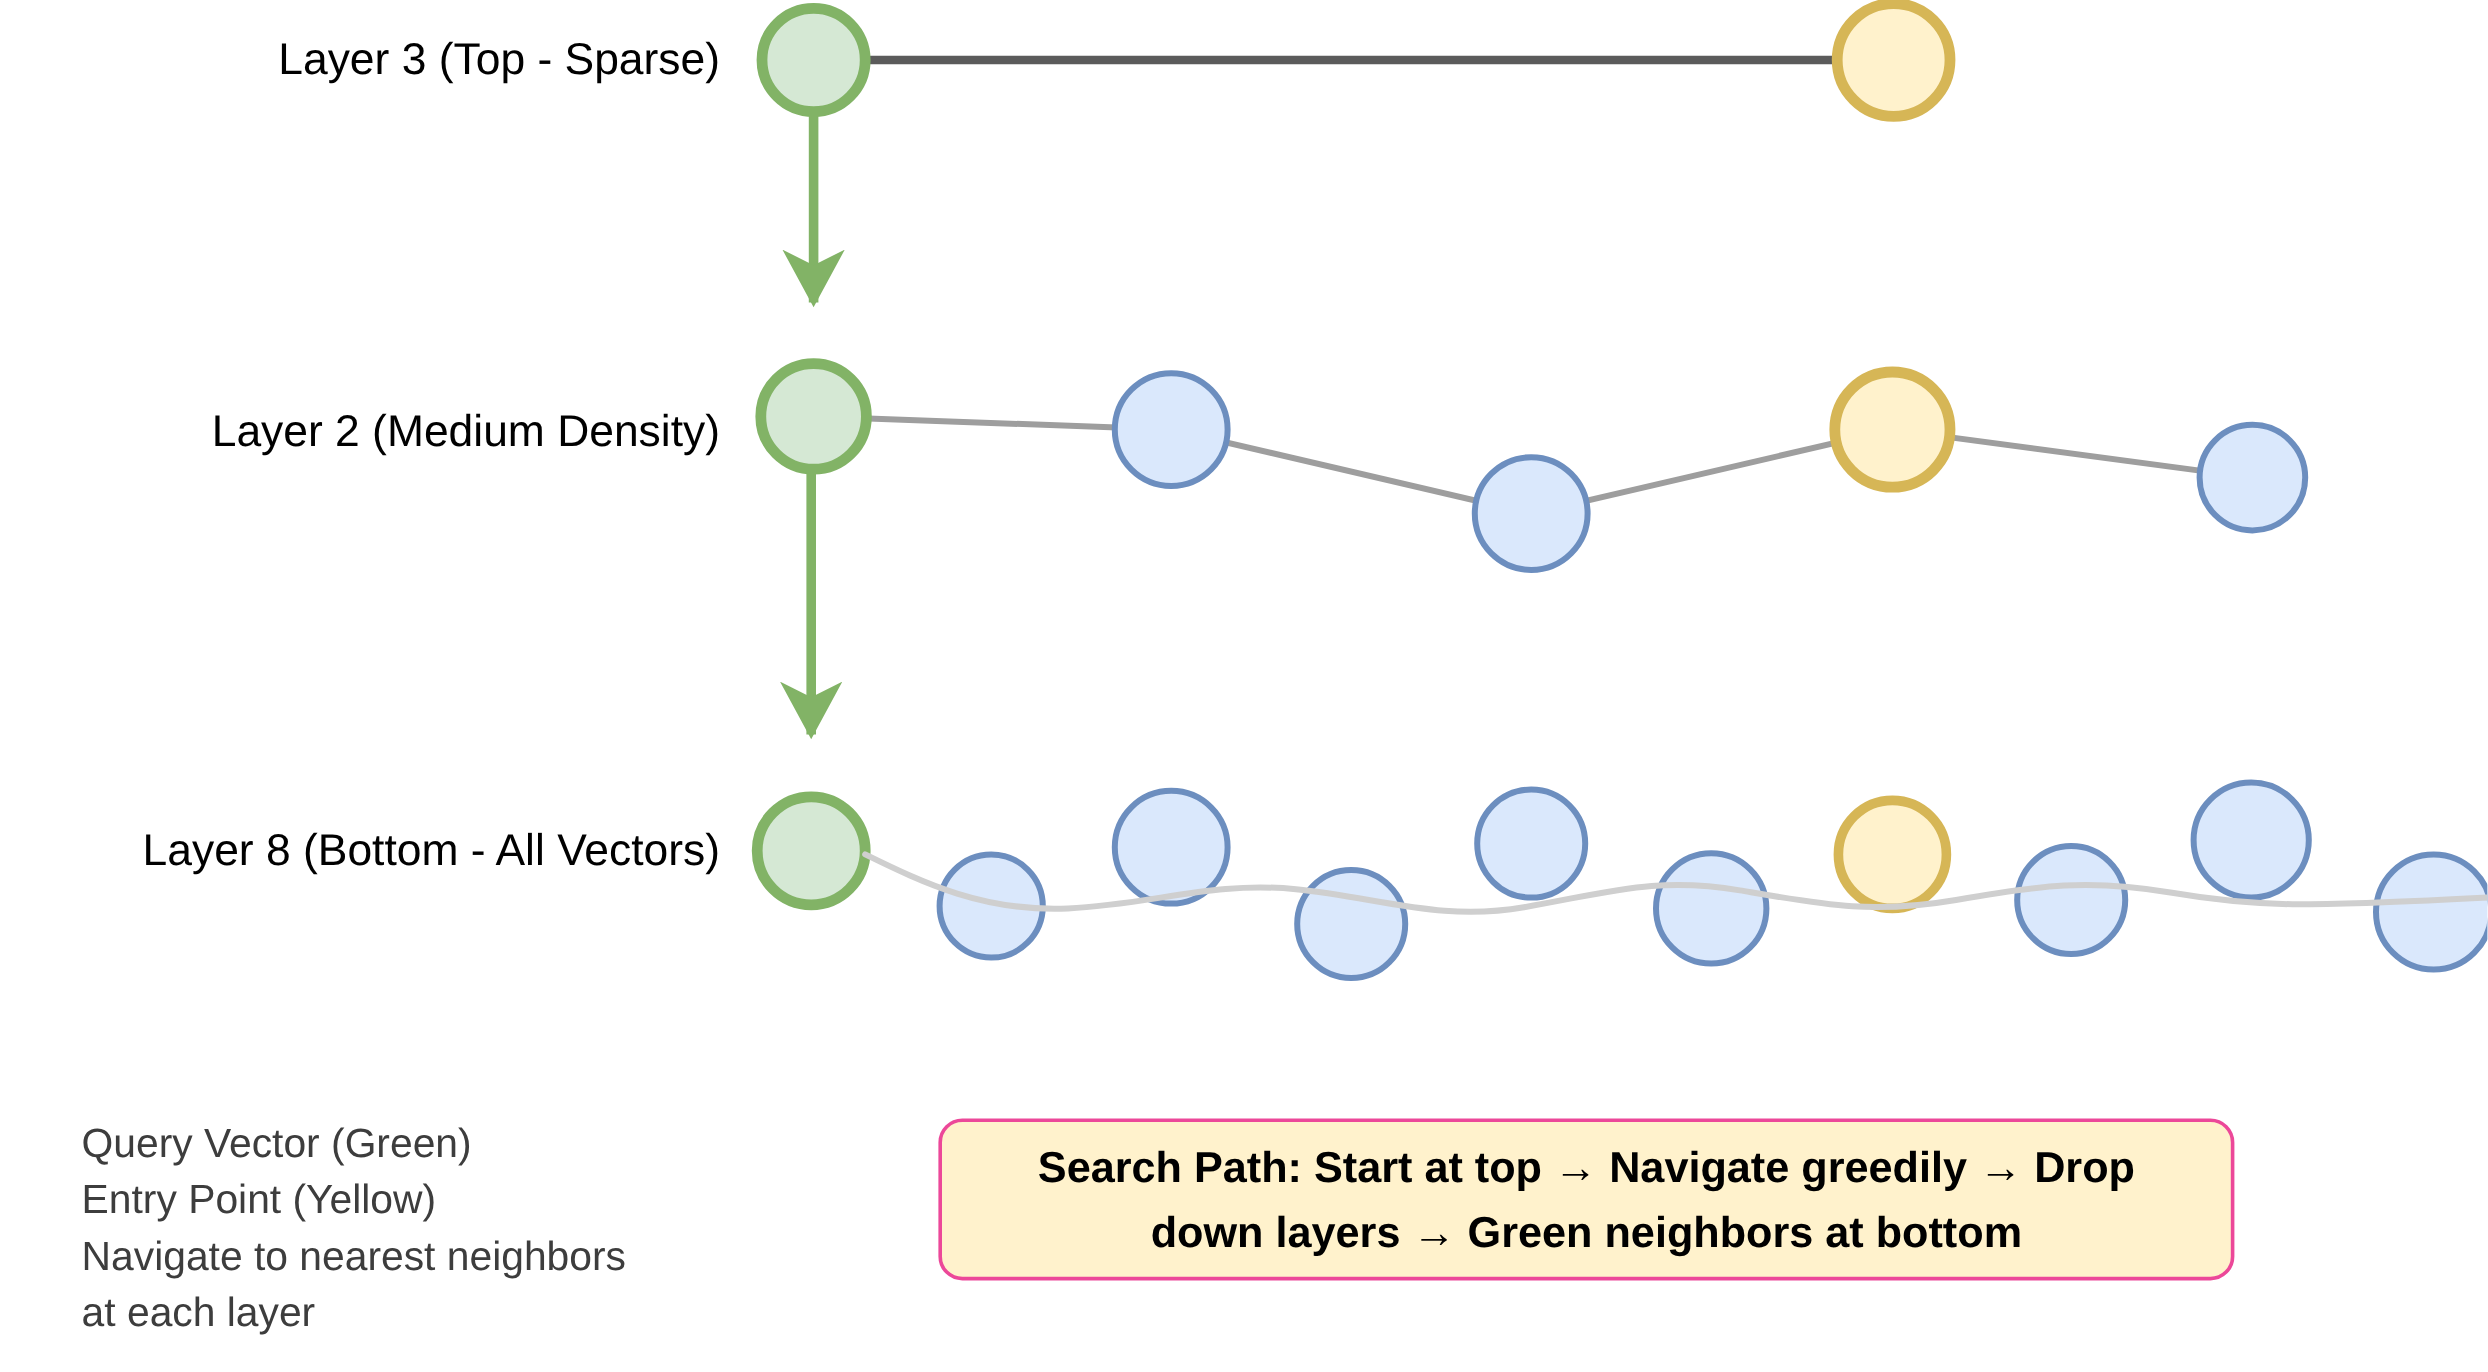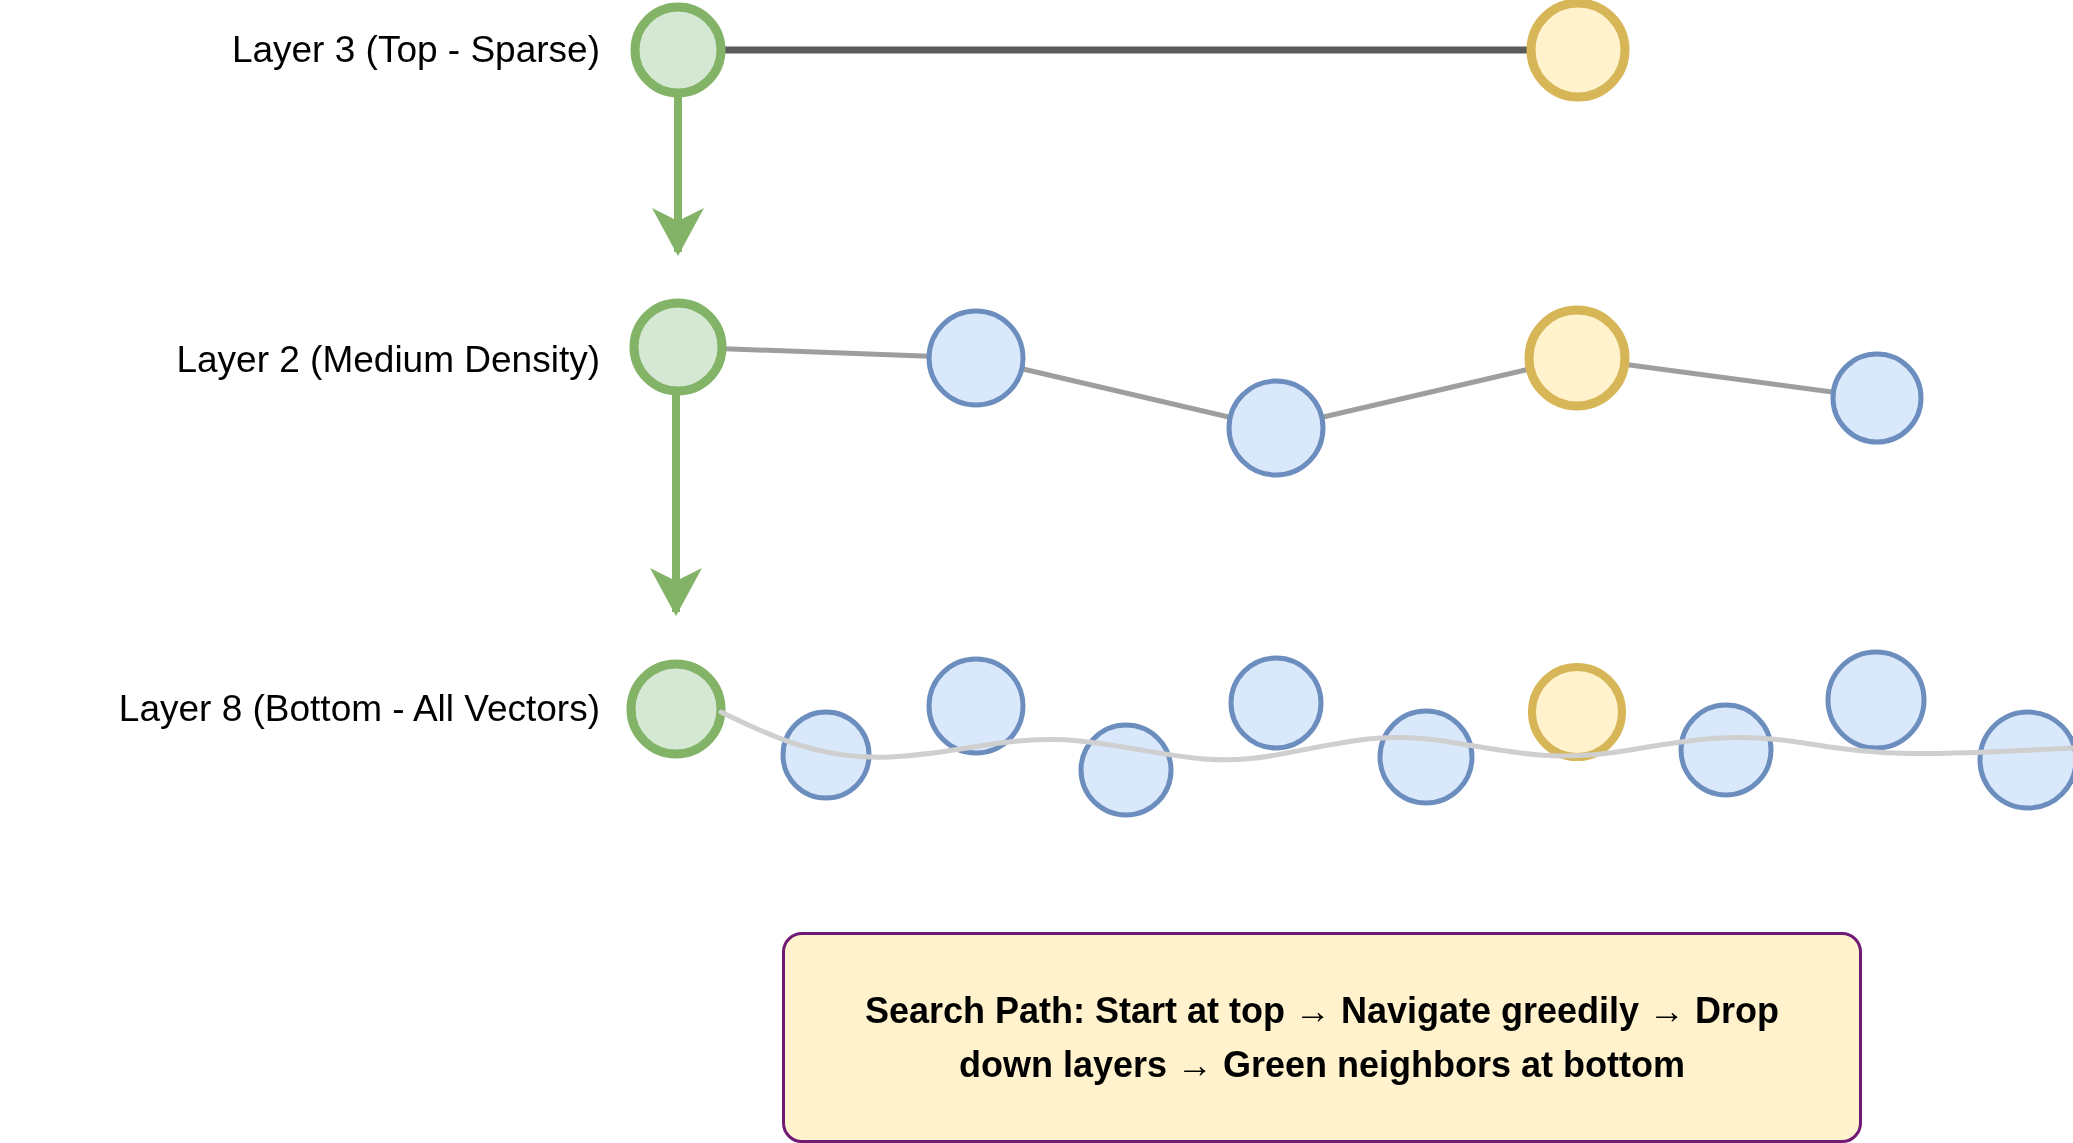--- a/index.html
+++ b/index.html
@@ -28,24 +28,24 @@
     position:absolute;
     left:68px;top:930px;
     font-size:34px;
     line-height:47px;
     color:#3d3d3d;
     white-space:nowrap;
   }
   .callout{
     position:absolute;
     left:782px;top:932px;
-    width:1080px;height:211px;
+    width:1080px;height:135px;
     box-sizing:border-box;
     background:#fff2cc;
-    border:3px solid #701a75;
+    border:3px solid #ec4899;
     border-radius:20px;
     display:flex;
     flex-direction:column;
     justify-content:center;
     align-items:center;
     text-align:center;
     font-weight:bold;
     font-size:36px;
     line-height:54px;
     color:#000000;
@@ -93,19 +93,25 @@
         <path d="M 721 712 C 770 736, 820 760, 890 757 S 1010 734, 1080 741 S 1200 768, 1270 756 S 1380 730, 1450 742 S 1560 762, 1630 750 S 1740 732, 1810 744 S 1920 756, 2073 748" fill="none" stroke="#cfcfcf" stroke-width="5" stroke-linecap="round"></path>
         <line x1="678" y1="95" x2="678" y2="252" stroke="#82b366" stroke-width="8" marker-end="url(#green-arrowhead)"></line>
         <line x1="676" y1="393" x2="676" y2="612" stroke="#82b366" stroke-width="8" marker-end="url(#green-arrowhead)"></line>
       </g>
   </svg>
 
   <div class="layer-label" id="label-layer3">Layer 3 (Top - Sparse)</div>
   <div class="layer-label" id="label-layer2">Layer 2 (Medium Density)</div>
   <div class="layer-label" id="label-layer1">Layer 8 (Bottom - All Vectors)</div>
 
+  <div class="legend">
+    <div>Query Vector (Green)</div>
+    <div>Entry Point (Yellow)</div>
+    <div>Navigate to nearest neighbors</div>
+    <div>at each layer</div>
+  </div>
 
   <div class="callout">
     <div>Search Path: Start at top → Navigate greedily → Drop</div>
     <div>down layers → Green neighbors at bottom</div>
   </div>
 
 </div>
 
 </body></html>

